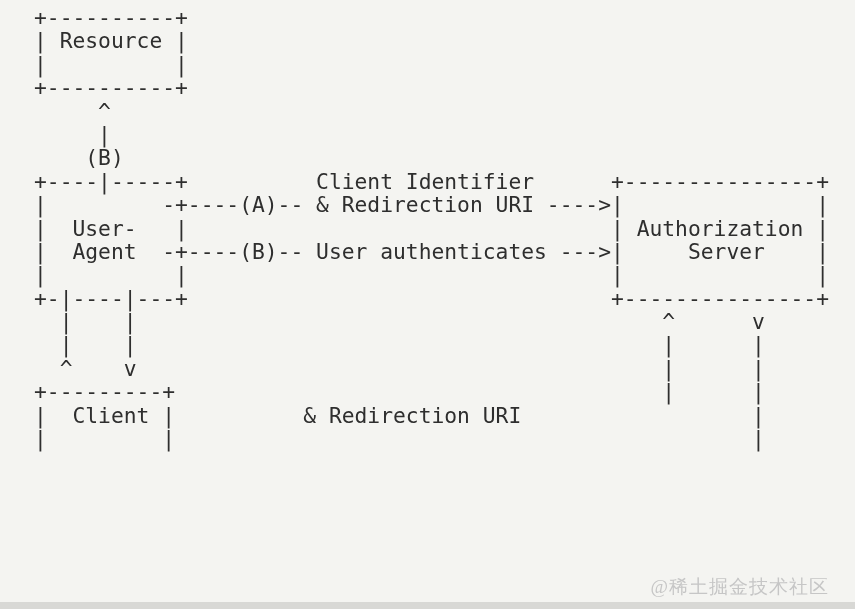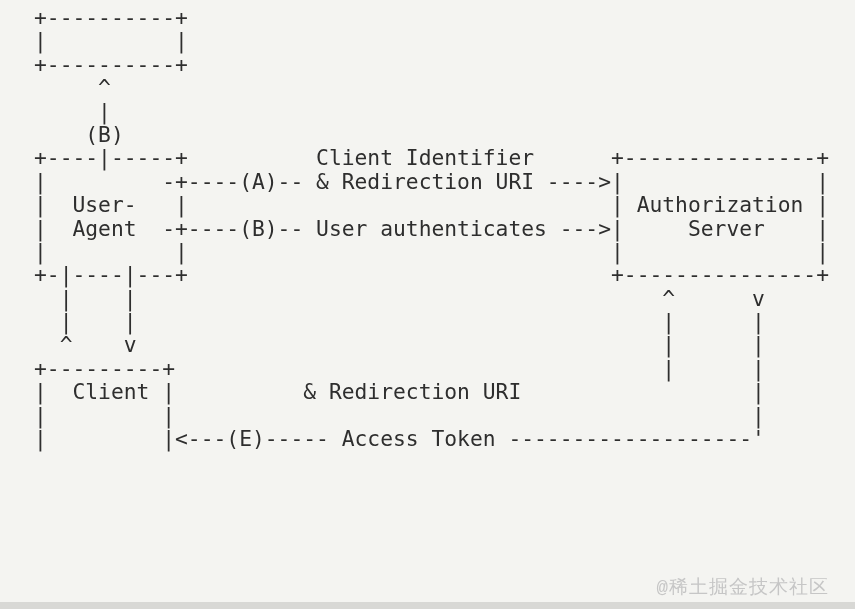--- a/index.html
+++ b/index.html
@@ -27,55 +27,55 @@
     font-weight: 400;
   }
   .ascii .line {
     white-space: pre;
     height: 23.4px;
   }
   .watermark {
     position: absolute;
     right: 26px;
     bottom: 9px;
-    font-family: Liberation Mono, monospace;
+    font-family: Liberation Serif, serif;
     font-size: 19px;
     letter-spacing: 1px;
     color: #c6c6c6;
     user-select: none;
   }
   .bottom-strip {
     position: absolute;
     left: 0;
     bottom: 0;
     width: 100%;
     height: 7px;
     background: #d8d8d5;
   }
 </style>
 </head>
 <body>
 
 <div class="canvas">
   <div class="ascii">
       <div class="line">+----------+</div>
+      <div class="line">| Resource |</div>
       <div class="line">|          |</div>
       <div class="line">+----------+</div>
       <div class="line">     ^</div>
       <div class="line">     |</div>
       <div class="line">    (B)</div>
       <div class="line">+----|-----+          Client Identifier      +---------------+</div>
       <div class="line">|         -+----(A)-- &amp; Redirection URI ----&gt;|               |</div>
       <div class="line">|  User-   |                                 | Authorization |</div>
       <div class="line">|  Agent  -+----(B)-- User authenticates ---&gt;|     Server    |</div>
       <div class="line">|          |                                 |               |</div>
       <div class="line">+-|----|---+                                 +---------------+</div>
       <div class="line">  |    |                                         ^      v</div>
       <div class="line">  |    |                                         |      |</div>
       <div class="line">  ^    v                                         |      |</div>
       <div class="line">+---------+                                      |      |</div>
       <div class="line">|  Client |          &amp; Redirection URI                  |</div>
       <div class="line">|         |                                             |</div>
-      <div class="line">|         |&lt;---(E)----- Access Token -------------------'</div>
     </div>
   <div class="watermark">@稀土掘金技术社区</div>
   <div class="bottom-strip"></div>
 </div>
 
 </body></html>

